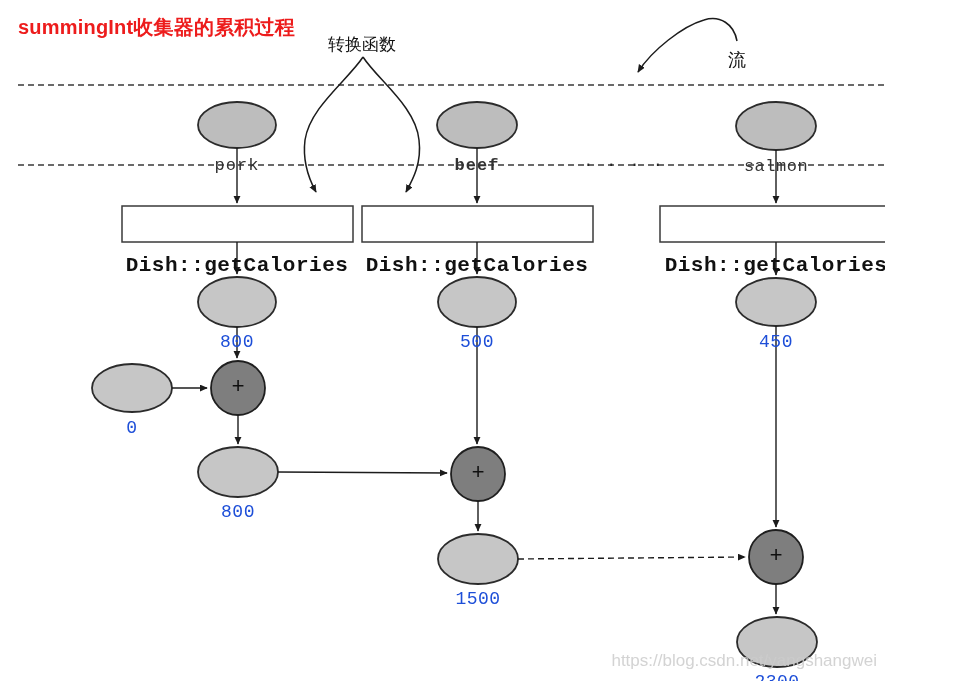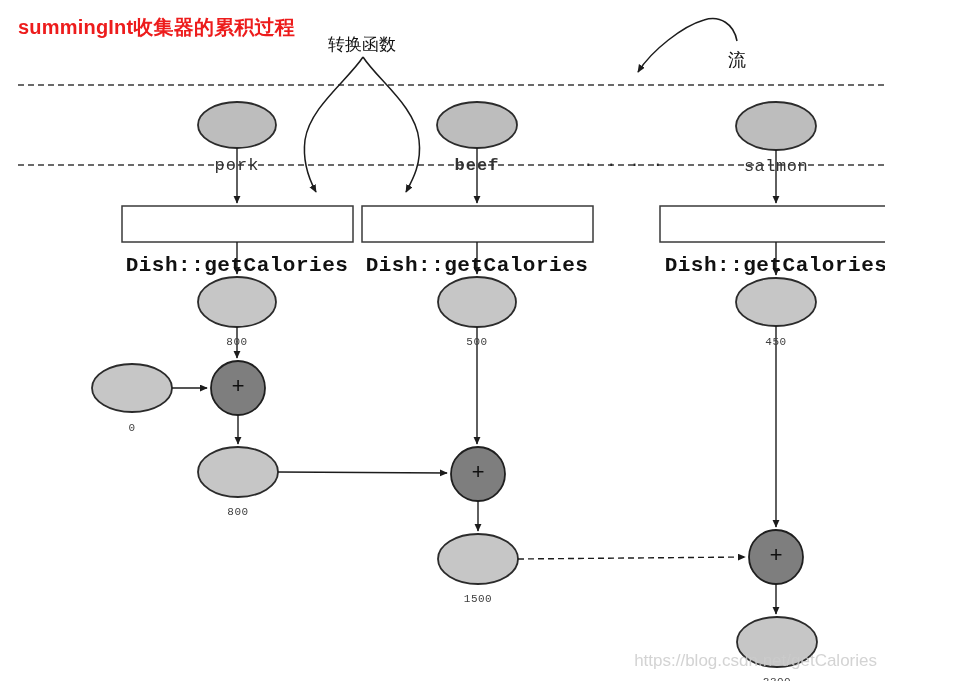--- a/index.html
+++ b/index.html
@@ -43,23 +43,23 @@
     letter-spacing:1px;
     color:#333333;
   }
   .box-label{
     font-size:21px;
     letter-spacing:0.5px;
     color:#111111;
     font-weight:bold;
   }
   .value-label{
-    font-size:11px;
+    font-size:18px;
     letter-spacing:0.5px;
-    color:#404040;
+    color:#1d4ed8;
   }
   .plus-label{
     font-size:22px;
     font-weight:400;
     color:#101010;
     font-family:"Liberation Mono","DejaVu Sans Mono",monospace;
   }
   .dots-label{
     font-size:16px;
     letter-spacing:2px;
@@ -159,14 +159,14 @@
   <div class="txt mono value-label" style="left:776px;top:302px;">450</div>
 
   <div class="txt mono value-label" style="left:132px;top:388px;">0</div>
   <div class="txt plus-label" style="left:238px;top:387px;">+</div>
   <div class="txt mono value-label" style="left:238px;top:472px;">800</div>
   <div class="txt plus-label" style="left:478px;top:473px;">+</div>
   <div class="txt mono value-label" style="left:478px;top:559px;">1500</div>
   <div class="txt plus-label" style="left:776px;top:556px;">+</div>
   <div class="txt mono value-label" style="left:777px;top:642px;">2300</div>
 
-  <div class="watermark">https://blog.csdn.net/getCalories</div>
+  <div class="watermark">https://blog.csdn.net/yangshangwei</div>
 </div>
 
 </body></html>

